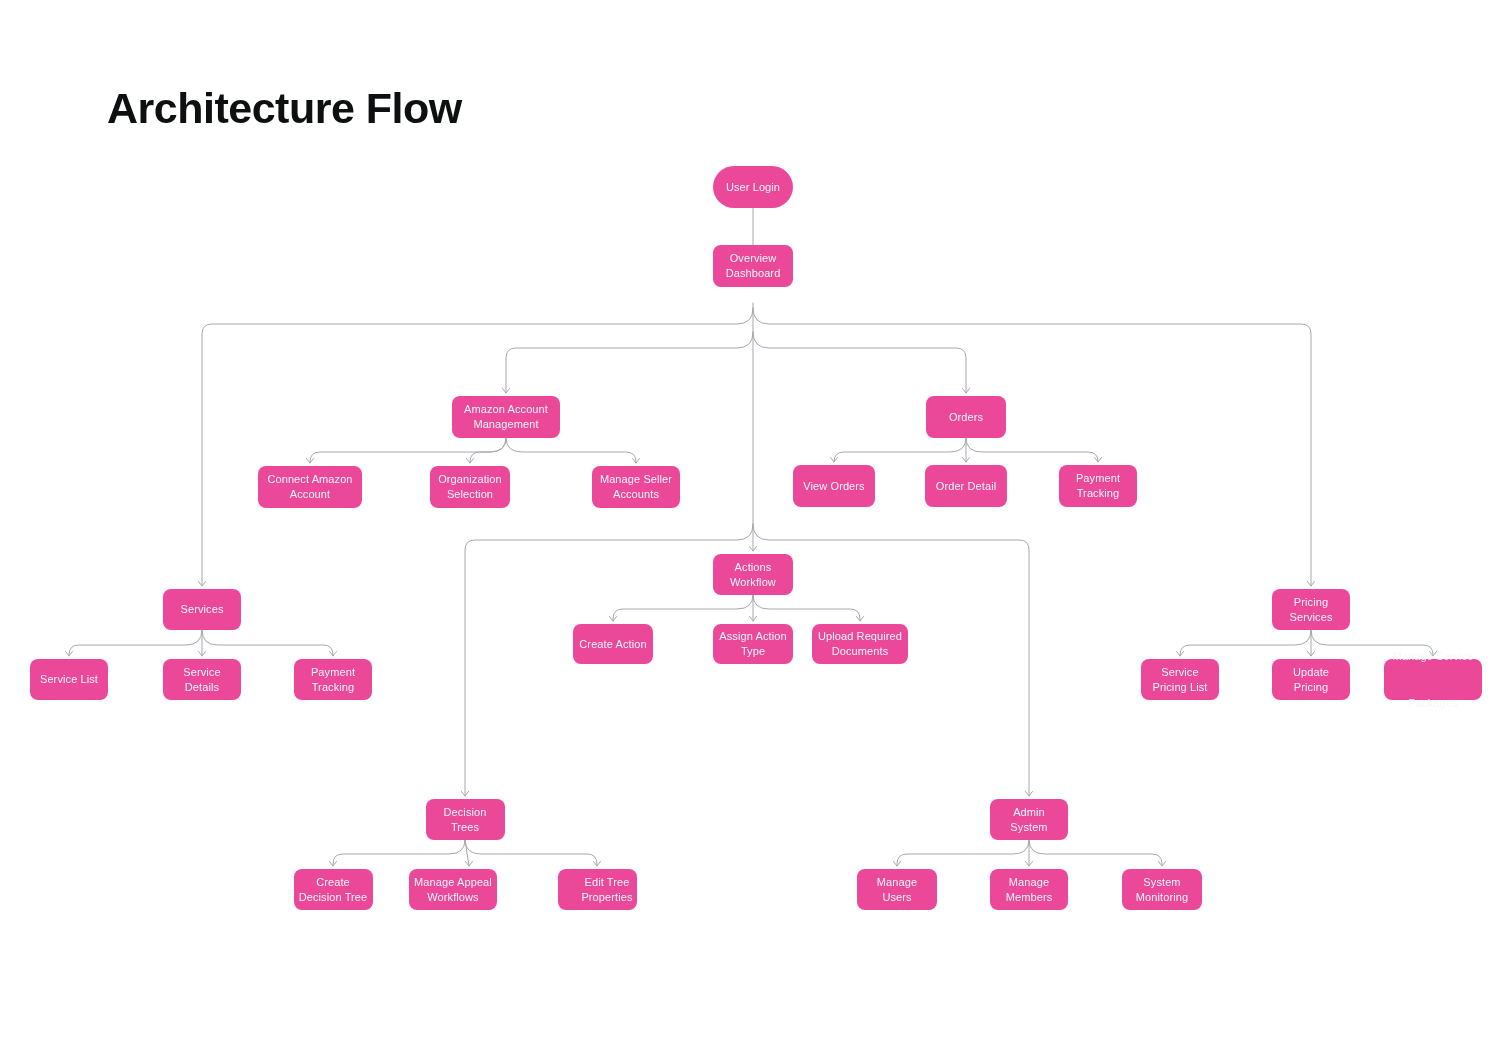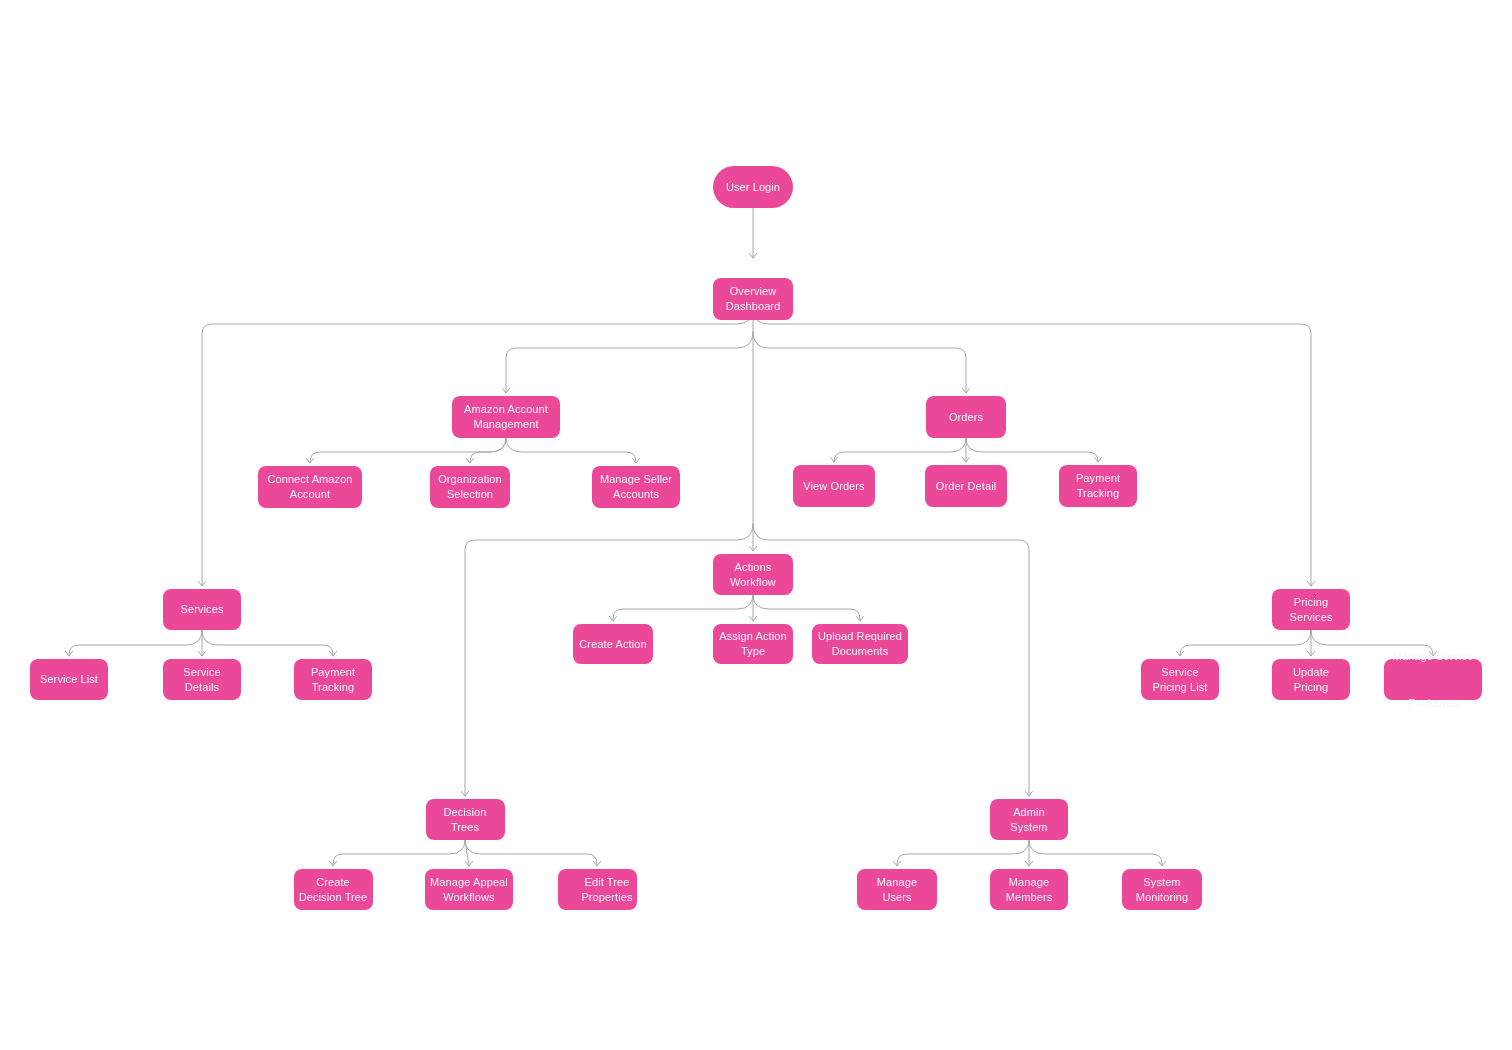--- a/index.html
+++ b/index.html
@@ -49,20 +49,21 @@
     letter-spacing: 0.1px;
     cursor: pointer;
   }
   .node.pill { border-radius: 21px; }
   .node .ln { pointer-events: none; }
 </style>
 </head>
 <body>
 
 <div class="canvas">
+  <h1 class="page-title">Architecture Flow</h1>
   <svg class="edges" id="edges-svg" xmlns="http://www.w3.org/2000/svg" viewBox="0 0 1512 1050">
       <path d="M 753 208 L 753 258 M 749.5 253.5 L 753 258 L 756.5 253.5"></path>
       <path d="M 753 308 Q 753 324 737 324 L 212 324 Q 202 324 202 334 L 202 586 M 198.5 581.5 L 202 586 L 205.5 581.5"></path>
       <path d="M 753 308 Q 753 324 769 324 L 1301 324 Q 1311 324 1311 334 L 1311 586 M 1307.5 581.5 L 1311 586 L 1314.5 581.5"></path>
       <path d="M 753 332 Q 753 348 737 348 L 516 348 Q 506 348 506 358 L 506 393 M 502.5 388.5 L 506 393 L 509.5 388.5"></path>
       <path d="M 753 332 Q 753 348 769 348 L 956 348 Q 966 348 966 358 L 966 393 M 962.5 388.5 L 966 393 L 969.5 388.5"></path>
       <path d="M 753 524 Q 753 540 737 540 L 475 540 Q 465 540 465 550 L 465 796 M 461.5 791.5 L 465 796 L 468.5 791.5"></path>
       <path d="M 753 303 L 753 551 M 749.5 546.5 L 753 551 L 756.5 546.5"></path>
       <path d="M 753 524 Q 753 540 769 540 L 1019 540 Q 1029 540 1029 550 L 1029 796 M 1025.5 791.5 L 1029 796 L 1032.5 791.5"></path>
       <path d="M 506 438 Q 506 452 490 452 L 320 452 Q 310 452 310 462 L 310 463 M 306.5 458.5 L 310 463 L 313.5 458.5"></path>
@@ -84,21 +85,21 @@
       <path d="M 465 840 L 469 866 M 465.5 861.5 L 469 866 L 472.5 861.5"></path>
       <path d="M 465 840 Q 465 854 481 854 L 587 854 Q 597 854 597 864 L 597 866 M 593.5 861.5 L 597 866 L 600.5 861.5"></path>
       <path d="M 1029 840 Q 1029 854 1013 854 L 907 854 Q 897 854 897 864 L 897 866 M 893.5 861.5 L 897 866 L 900.5 861.5"></path>
       <path d="M 1029 840 L 1029 866 M 1025.5 861.5 L 1029 866 L 1032.5 861.5"></path>
       <path d="M 1029 840 Q 1029 854 1045 854 L 1152 854 Q 1162 854 1162 864 L 1162 866 M 1158.5 861.5 L 1162 866 L 1165.5 861.5"></path>
     </svg>
   <div id="nodes-layer">
       <div class="node pill" style="left: 713px; top: 166px; width: 80px; height: 42px;">
         <div class="ln">User Login</div>
       </div>
-      <div class="node" style="left: 713px; top: 278px; width: 80px; height: 42px; align-items: center;">
+      <div class="node" style="left: 713px; top: 245px; width: 80px; height: 42px; align-items: center;">
         <div class="ln">Overview</div>
         <div class="ln">Dashboard</div>
       </div>
       <div class="node" style="left: 452px; top: 396px; width: 108px; height: 42px;">
         <div class="ln">Amazon Account</div>
         <div class="ln">Management</div>
       </div>
       <div class="node" style="left: 258px; top: 466px; width: 104px; height: 42px;">
         <div class="ln">Connect Amazon</div>
         <div class="ln">Account</div>
@@ -170,21 +171,21 @@
         <div class="ln">Packages</div>
       </div>
       <div class="node" style="left: 425.5px; top: 799px; width: 79px; height: 41px;">
         <div class="ln">Decision</div>
         <div class="ln">Trees</div>
       </div>
       <div class="node" style="left: 293.5px; top: 869px; width: 79px; height: 41px;">
         <div class="ln">Create</div>
         <div class="ln">Decision Tree</div>
       </div>
-      <div class="node" style="left: 425px; top: 869px; width: 88px; height: 41px;">
+      <div class="node" style="left: 409px; top: 869px; width: 88px; height: 41px;">
         <div class="ln">Manage Appeal</div>
         <div class="ln">Workflows</div>
       </div>
       <div class="node" style="left: 557.5px; top: 869px; width: 79px; height: 41px; padding-left: 20px;">
         <div class="ln">Edit Tree</div>
         <div class="ln">Properties</div>
       </div>
       <div class="node" style="left: 990px; top: 799px; width: 78px; height: 41px;">
         <div class="ln">Admin</div>
         <div class="ln">System</div>

